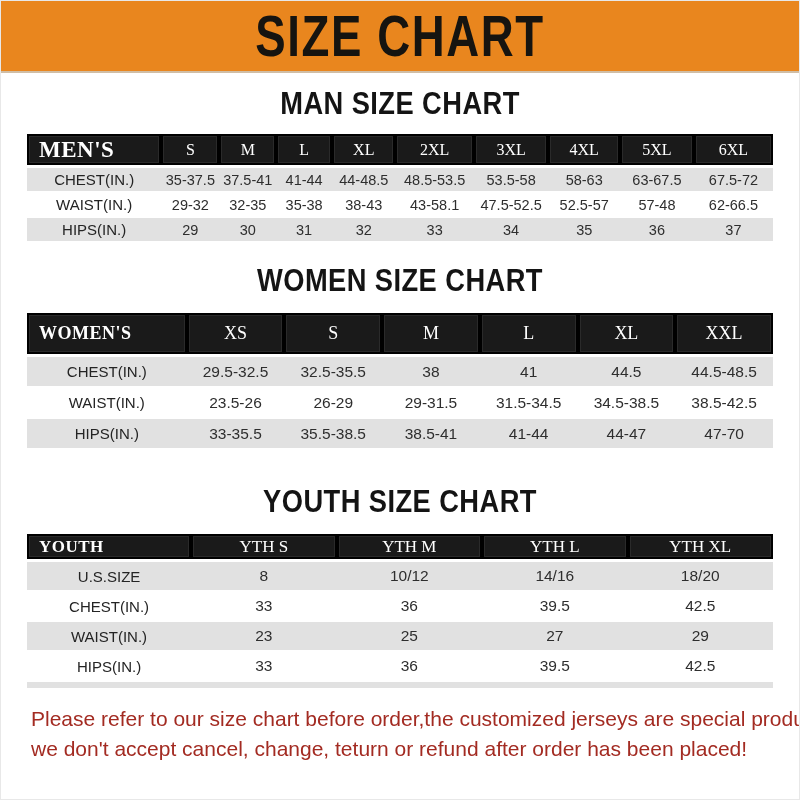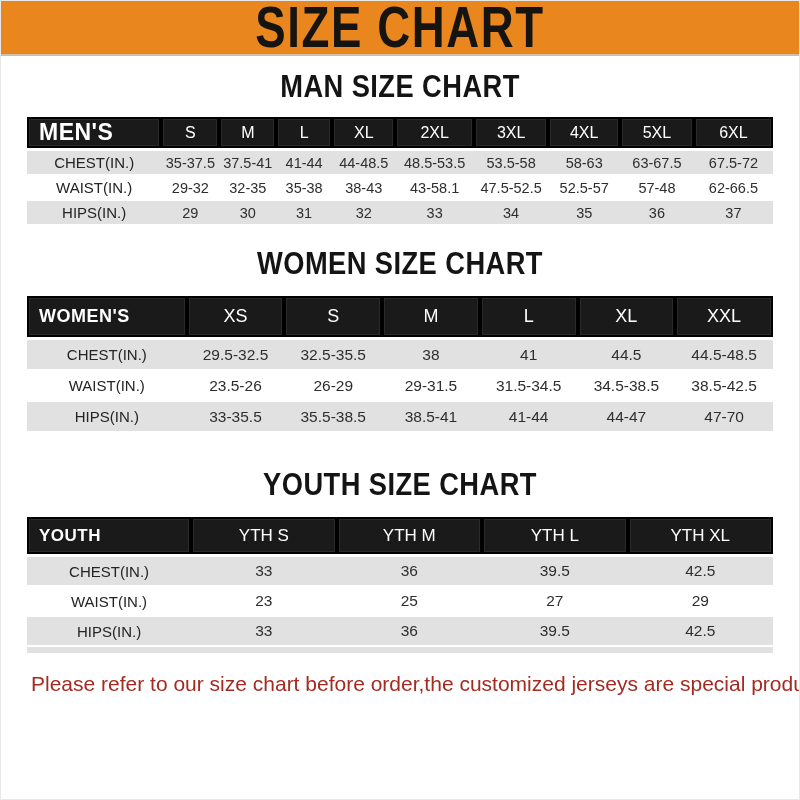--- a/index.html
+++ b/index.html
@@ -14,21 +14,21 @@
   html,body{width:800px;height:800px;}
   body{
     font-family:"Liberation Sans","DejaVu Sans",sans-serif;
     background:#ffffff;
     color:var(--ink);
     overflow:hidden;
     border:1px solid #e8e8e8;
   }
   
   .banner{
-    height:53px;
+    height:70px;
     background:var(--accent);
     display:flex;align-items:center;justify-content:center;
     box-shadow:0 2px 0 rgba(120,70,0,.35);
   }
   .banner h1{
     font-size:57px;
     font-weight:700;
     letter-spacing:2px;
     color:#161410;
     transform:scaleX(.80);
@@ -58,31 +58,32 @@
     border-spacing:0;
     table-layout:fixed;
   }
   thead th{
     background:var(--bar);
     color:#fff;
     font-weight:400;
     text-align:center;
     border-bottom:3px solid #fff;
     box-shadow:inset 0 0 0 2px #000, inset 0 0 0 3px #2a2a2a;
+    font-family:Liberation Serif, serif;
   }
   thead th.corner{
     text-align:left;
     padding-left:12px;
     font-weight:700;
     letter-spacing:.5px;
     font-size:24px;
   }
   .s-men   thead th{height:34px;font-size:16px;}
   .s-women thead th{height:44px;font-size:18px;}
-  .s-youth thead th{height:40px;font-size:17px;}
+  .s-youth thead th{height:28px;font-size:17px;}
   .s-men thead th.corner{font-size:23px;}
 
   tbody td{
     text-align:center;
     color:var(--cell-ink);
     border-bottom:2px solid #fff;
     white-space:nowrap;
   }
   tbody tr:nth-child(odd) td{background:var(--row-gray);}
   tbody tr:nth-child(even) td{background:#fff;}
@@ -251,20 +252,27 @@
           <tr>
             <th class="corner">YOUTH</th>
             <th>YTH S</th>
             <th>YTH M</th>
             <th>YTH L</th>
             <th>YTH XL</th>
           </tr>
         </thead>
         <tbody>
           <tr>
+            <td class="rowlabel">U.S.SIZE</td>
+            <td>8</td>
+            <td>10/12</td>
+            <td>14/16</td>
+            <td>18/20</td>
+          </tr>
+          <tr>
             <td class="rowlabel">CHEST(IN.)</td>
             <td>33</td>
             <td>36</td>
             <td>39.5</td>
             <td>42.5</td>
           </tr>
           <tr>
             <td class="rowlabel">WAIST(IN.)</td>
             <td>23</td>
             <td>25</td>
@@ -279,13 +287,14 @@
             <td>42.5</td>
           </tr>
         </tbody>
       </table>
       <div class="table-endcap"></div>
     </section>
   </main>
 
 <footer>
   <p>Please refer to our size chart before order,the customized jerseys are special products,</p>
+  <p>we don't accept cancel, change, teturn or refund after order has been placed!</p>
 </footer>
 
 </body></html>

